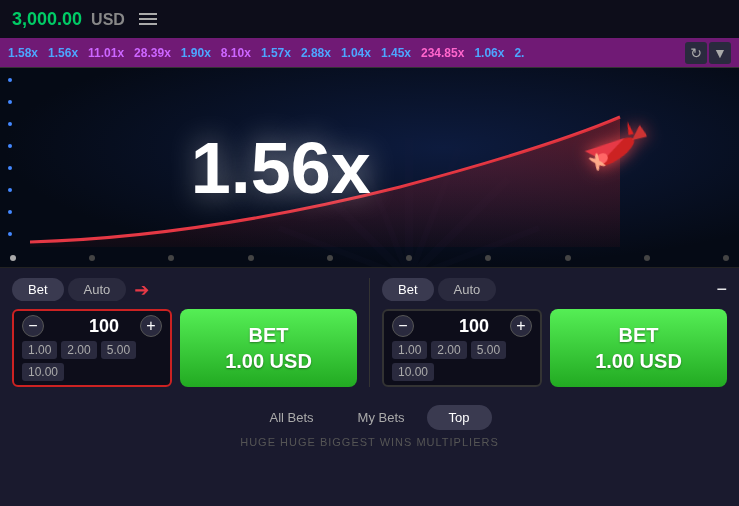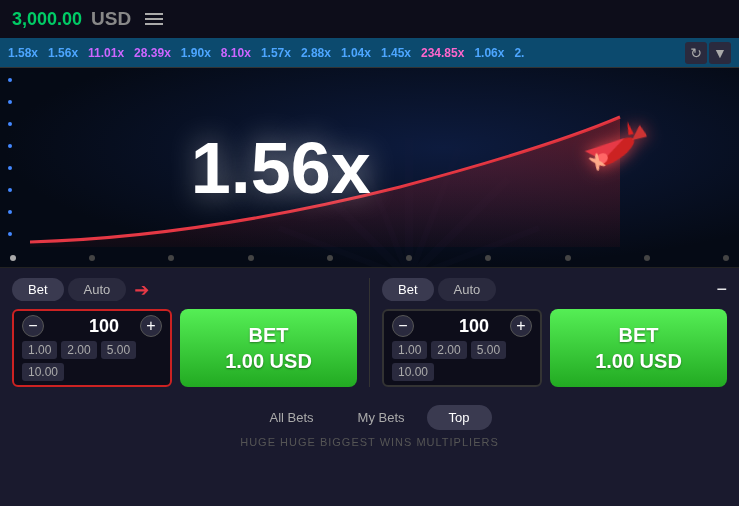--- a/index.html
+++ b/index.html
@@ -48,41 +48,41 @@
       display: flex;
       align-items: center;
       gap: 10px;
     }
     .balance {
       font-size: 18px;
       font-weight: bold;
       color: #00cc66;
     }
     .balance-currency {
-      font-size: 19px;
+      font-size: 16px;
       color: #888;
       margin-left: 4px;
     }
     .menu-icon {
       cursor: pointer;
       display: flex;
       flex-direction: column;
       gap: 3px;
       padding: 4px;
     }
     .menu-icon span {
       width: 18px;
       height: 2px;
       background: #aaa;
       display: block;
     }
 
     
     .ticker {
-      background: #0c4a6e;
+      background: #701a75;
       display: flex;
       align-items: center;
       padding: 4px 8px;
       gap: 10px;
       overflow: hidden;
       height: 30px;
       border-bottom: 1px solid #333;
     }
     .ticker-item {
       font-size: 12px;

